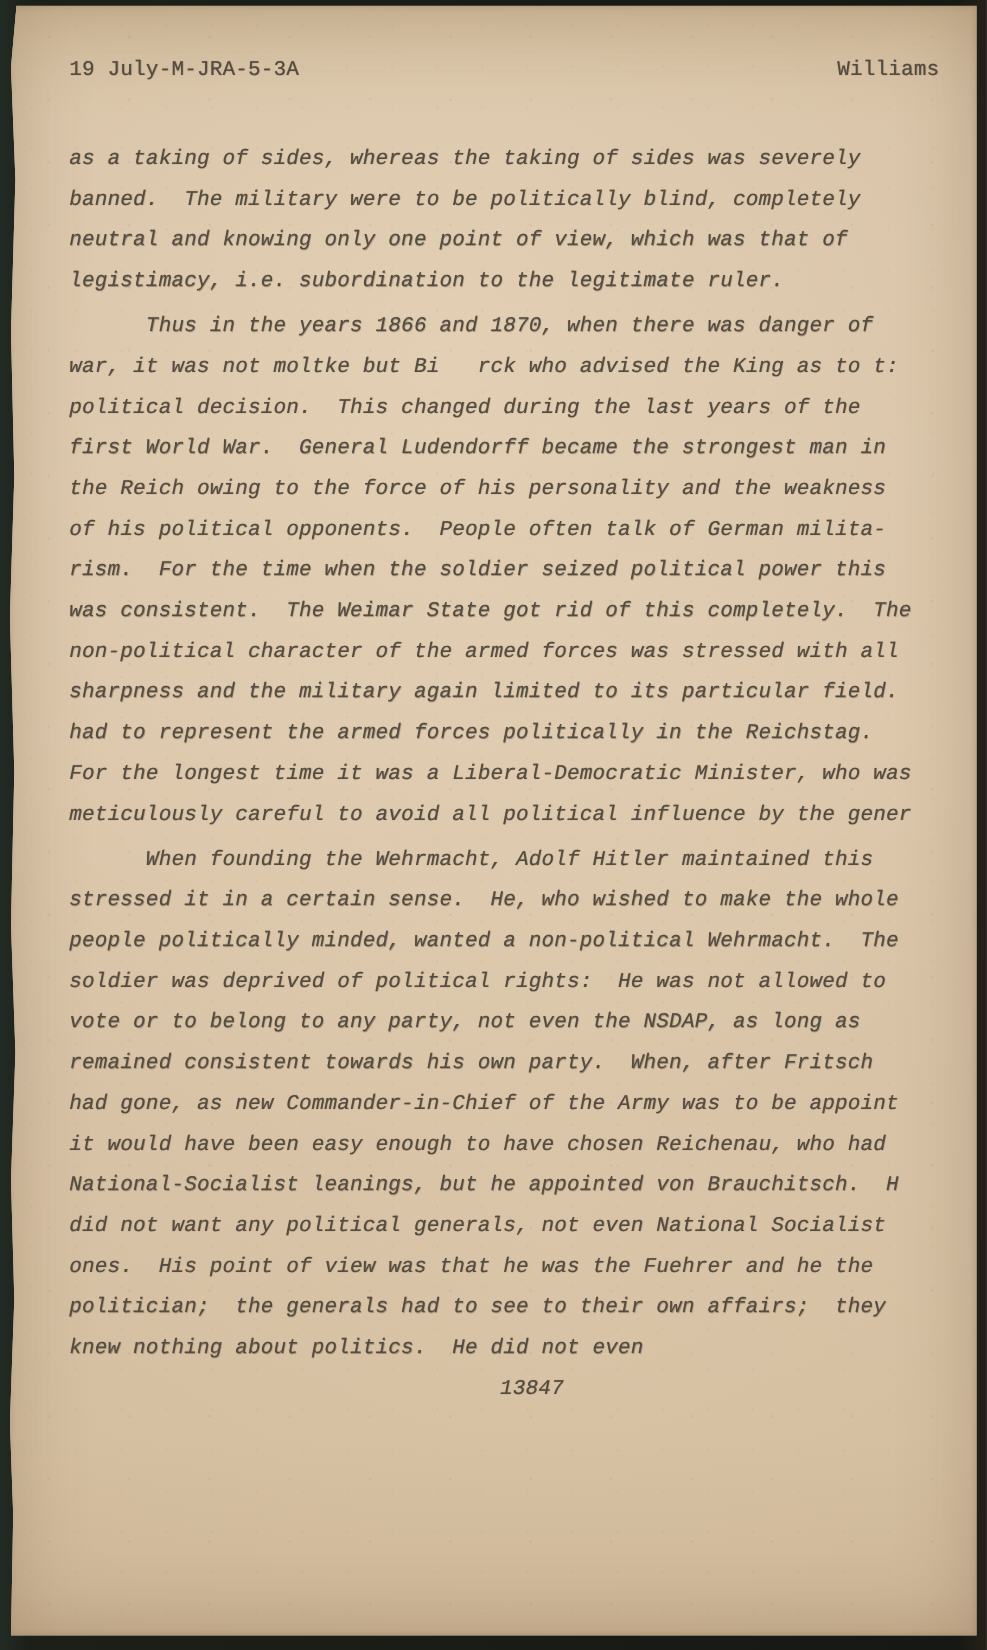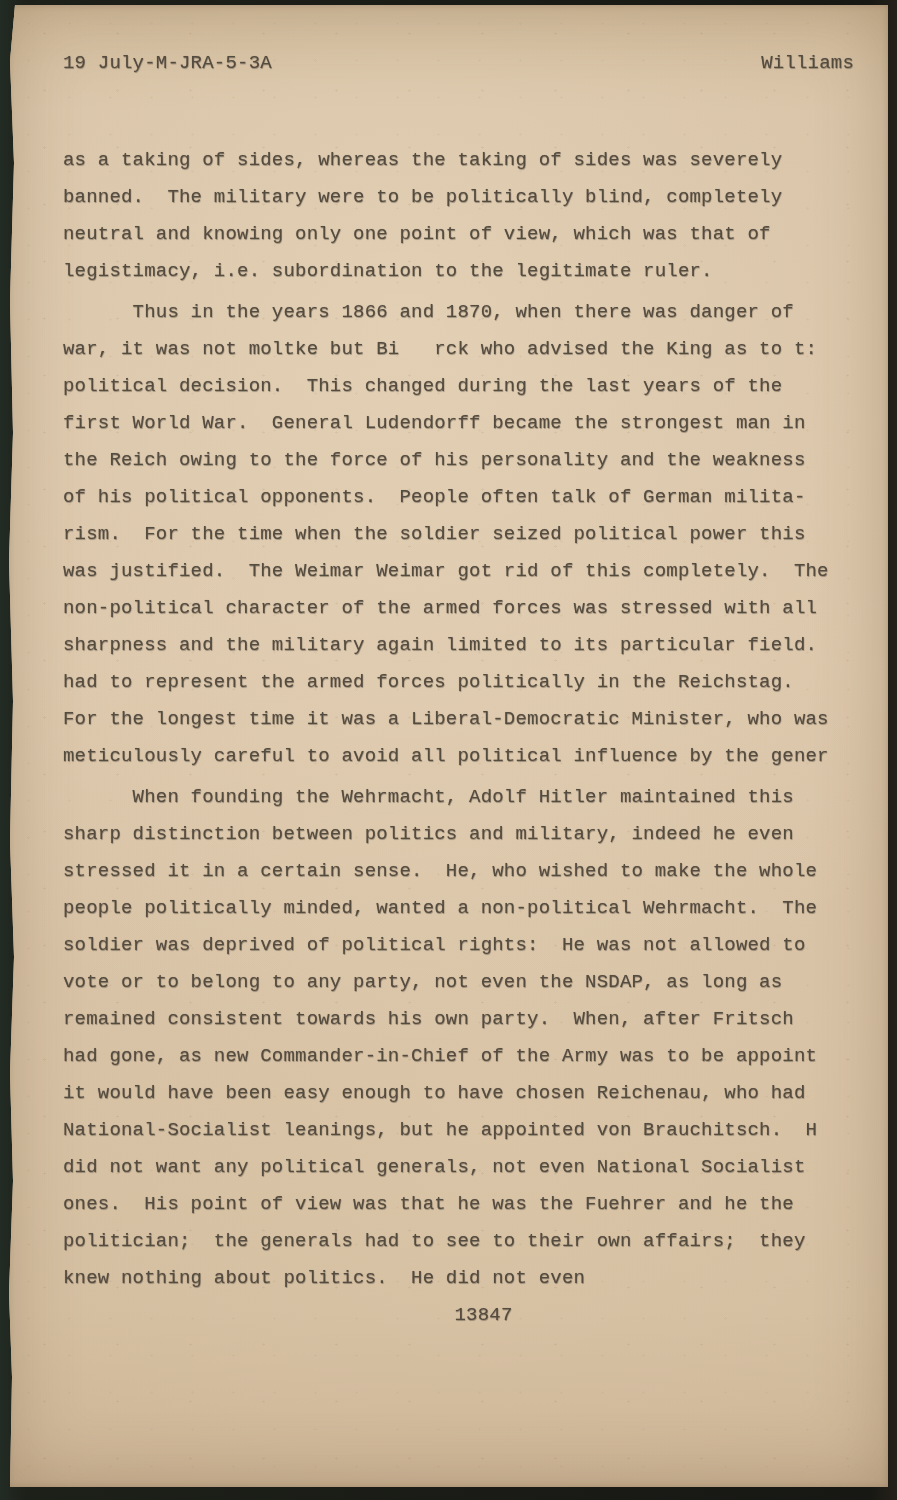--- a/index.html
+++ b/index.html
@@ -30,21 +30,21 @@
   .line, .header {
     white-space:pre;
     font-size:19px; line-height:37px;
     color:#4b4338;
     letter-spacing:0.2px;
     text-shadow: 0.5px 0.5px 0.7px rgba(75,66,55,0.45), 0 0 1px rgba(75,66,55,0.35);
     opacity:0.93;
   }
   .header { display:flex;justify-content:space-between; }
   .reporter { margin-left:104px; }
-  .body-text { margin-top:60px; }
+  .body-text { margin-top:44px;font-style:italic; }
   .para + .para { margin-top:4px; }
   .page-number { text-align:center; padding-left:50px; }
 </style>
 </head>
 <body>
 
 <div class="sheet">
   <div class="content">
 
     <div class="header">
@@ -62,31 +62,30 @@
       </div>
 
       <div class="para">
         <div class="line">      Thus in the years 1866 and 1870, when there was danger of</div>
         <div class="line">war, it was not moltke but Bi   rck who advised the King as to t:</div>
         <div class="line">political decision.  This changed during the last years of the</div>
         <div class="line">first World War.  General Ludendorff became the strongest man in</div>
         <div class="line">the Reich owing to the force of his personality and the weakness</div>
         <div class="line">of his political opponents.  People often talk of German milita-</div>
         <div class="line">rism.  For the time when the soldier seized political power this</div>
-        <div class="line">was justified.  The Weimar Weimar got rid of this completely.  The</div>
+        <div class="line">was consistent.  The Weimar State got rid of this completely.  The</div>
         <div class="line">non-political character of the armed forces was stressed with all</div>
         <div class="line">sharpness and the military again limited to its particular field.</div>
         <div class="line">had to represent the armed forces politically in the Reichstag.</div>
         <div class="line">For the longest time it was a Liberal-Democratic Minister, who was</div>
         <div class="line">meticulously careful to avoid all political influence by the gener</div>
       </div>
 
       <div class="para">
         <div class="line">      When founding the Wehrmacht, Adolf Hitler maintained this</div>
-        <div class="line">sharp distinction between politics and military, indeed he even</div>
         <div class="line">stressed it in a certain sense.  He, who wished to make the whole</div>
         <div class="line">people politically minded, wanted a non-political Wehrmacht.  The</div>
         <div class="line">soldier was deprived of political rights:  He was not allowed to</div>
         <div class="line">vote or to belong to any party, not even the NSDAP, as long as</div>
         <div class="line">remained consistent towards his own party.  When, after Fritsch</div>
         <div class="line">had gone, as new Commander-in-Chief of the Army was to be appoint</div>
         <div class="line">it would have been easy enough to have chosen Reichenau, who had</div>
         <div class="line">National-Socialist leanings, but he appointed von Brauchitsch.  H</div>
         <div class="line">did not want any political generals, not even National Socialist</div>
         <div class="line">ones.  His point of view was that he was the Fuehrer and he the</div>

